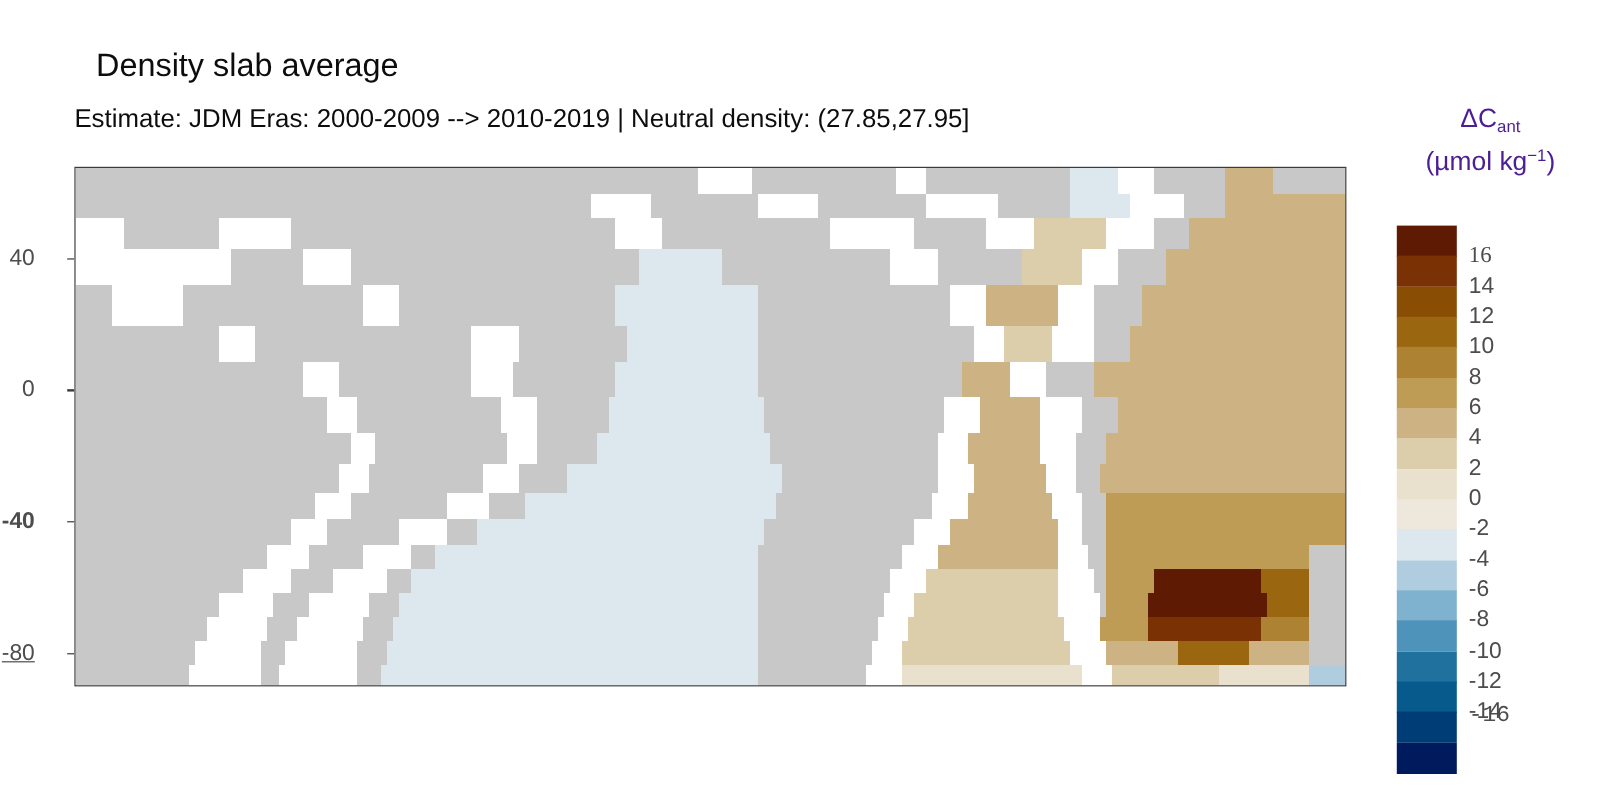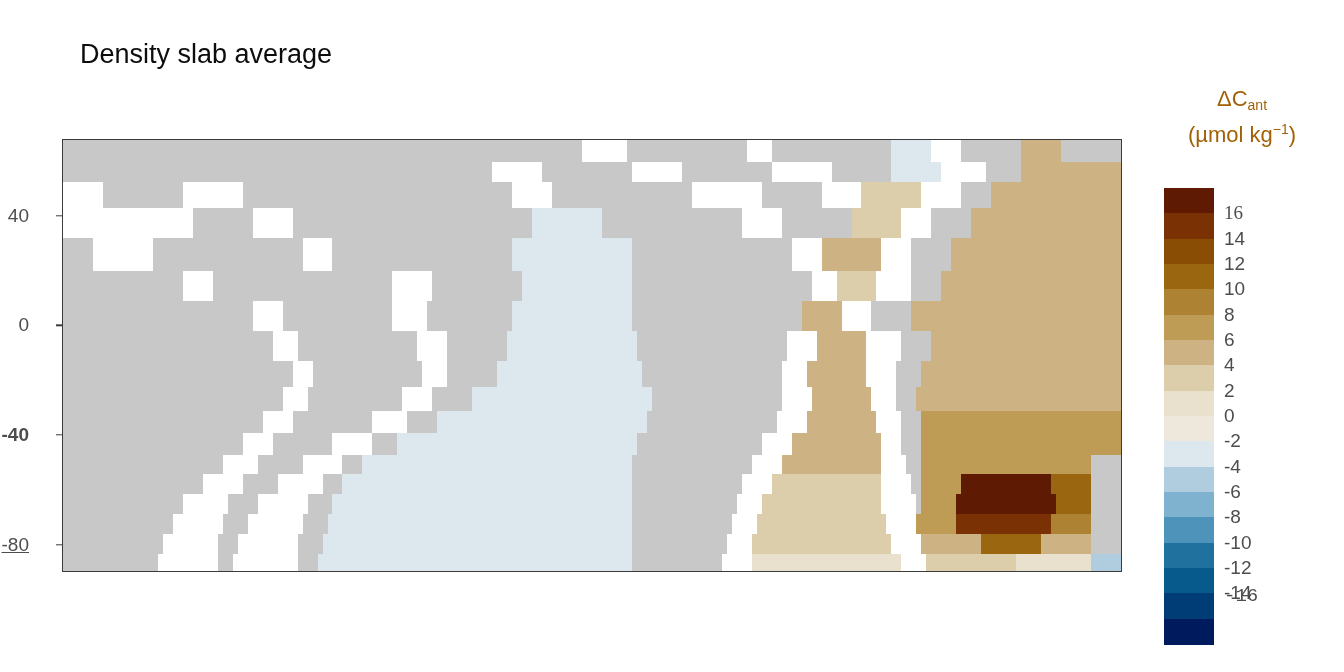--- a/index.html
+++ b/index.html
@@ -58,21 +58,21 @@
   .xtick-label{
     position:absolute;top:11px;
     font-size:19px;color:#4d4d4d;
     white-space:nowrap;transform:translateX(-50%);
   }
 
   
   .legend{position:absolute;left:1140px;top:82px;width:204px;height:575px;}
   .legend-title{
     position:absolute;left:0;top:0;width:204px;
-    text-align:center;font-size:22px;line-height:33px;color:#a16207;
+    text-align:center;font-size:22px;line-height:33px;color:#4c1d95;
   }
   .legend-title sub{font-size:14px;vertical-align:baseline;position:relative;top:4px;}
   .legend-title sup{font-size:14px;vertical-align:baseline;position:relative;top:-8px;}
   .legend-bar{
     position:absolute;left:24px;top:106px;
     width:50px;height:456px;
   }
   .legend-band{position:absolute;left:0;width:50px;}
   .legend-labels{position:absolute;left:84px;top:106px;width:70px;height:456px;}
   .legend-label{
@@ -80,20 +80,21 @@
     font-size:19px;color:#4d4d4d;white-space:nowrap;
     transform:translateY(-50%);
   }
 </style>
 </head>
 <body>
 
 <div id="root">
 
   <div class="title">Density slab average</div>
+  <div class="subtitle">Estimate: JDM Eras: 2000-2009 --&gt; 2010-2019 | Neutral density: (27.85,27.95]</div>
 
   <div class="yaxis" id="yaxis">
       <div class="ytick-label" style="top: 76.7342px; right: 13px;">40</div>
       <div class="ytick-mark" style="top: 76.7342px; left: 56px;"></div>
       <div class="ytick-label" style="top: 186.354px; right: 13px;">0</div>
       <div class="ytick-mark" style="top: 186.354px; left: 56px;"></div>
       <div class="ytick-label" style="top: 295.975px; right: 13px; font-weight: bold;">-40</div>
       <div class="ytick-mark" style="top: 295.975px; left: 56px;"></div>
       <div class="ytick-label" style="top: 405.595px; right: 13px; text-decoration: underline;">-80</div>
       <div class="ytick-mark" style="top: 405.595px; left: 56px;"></div>

